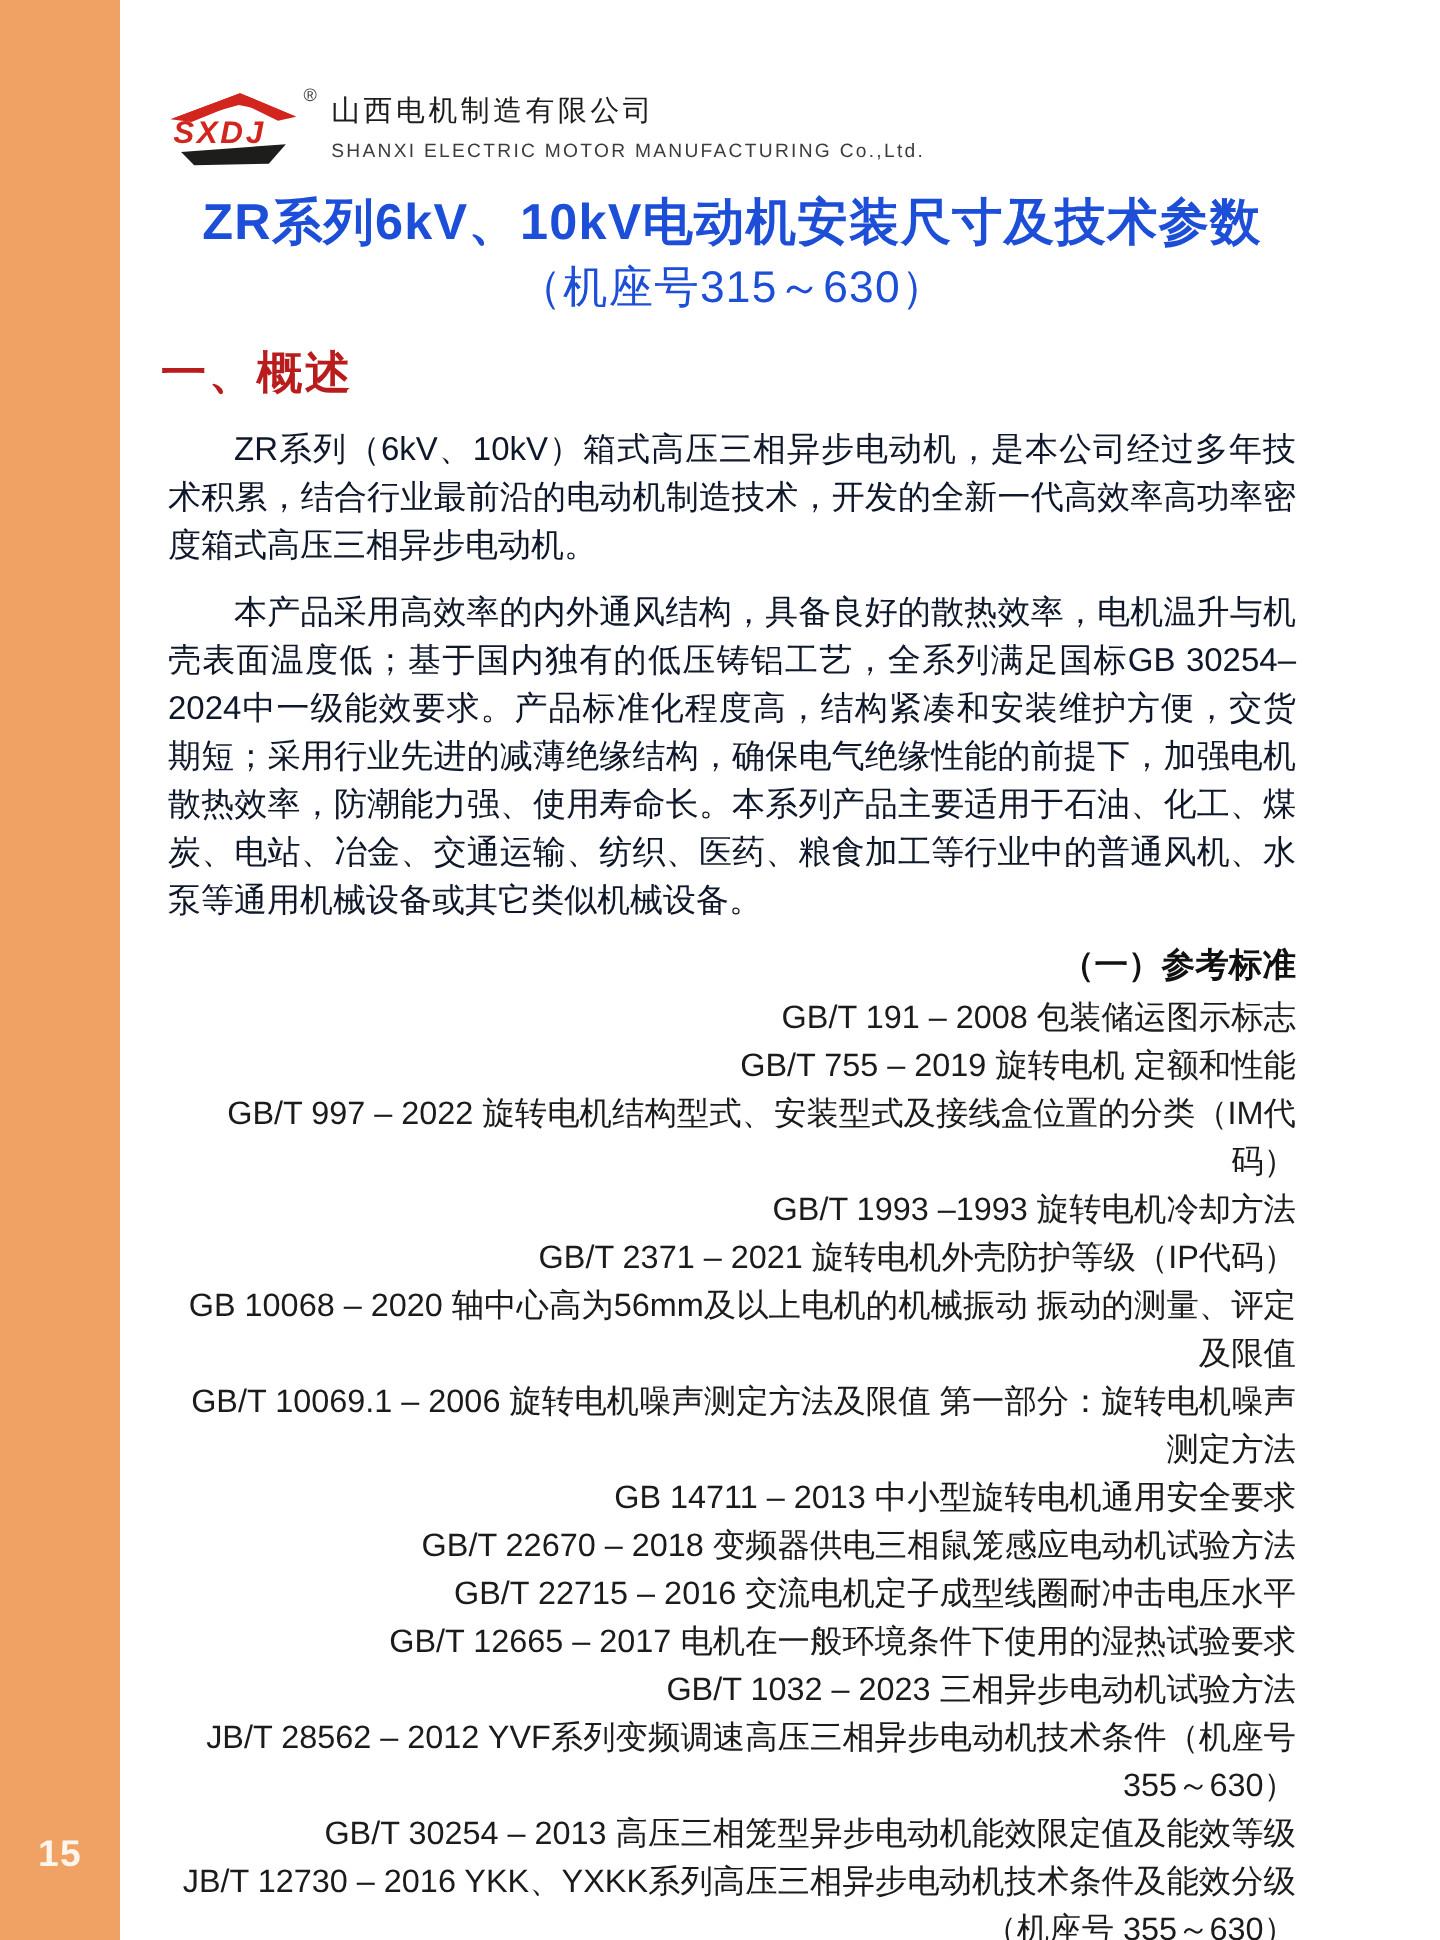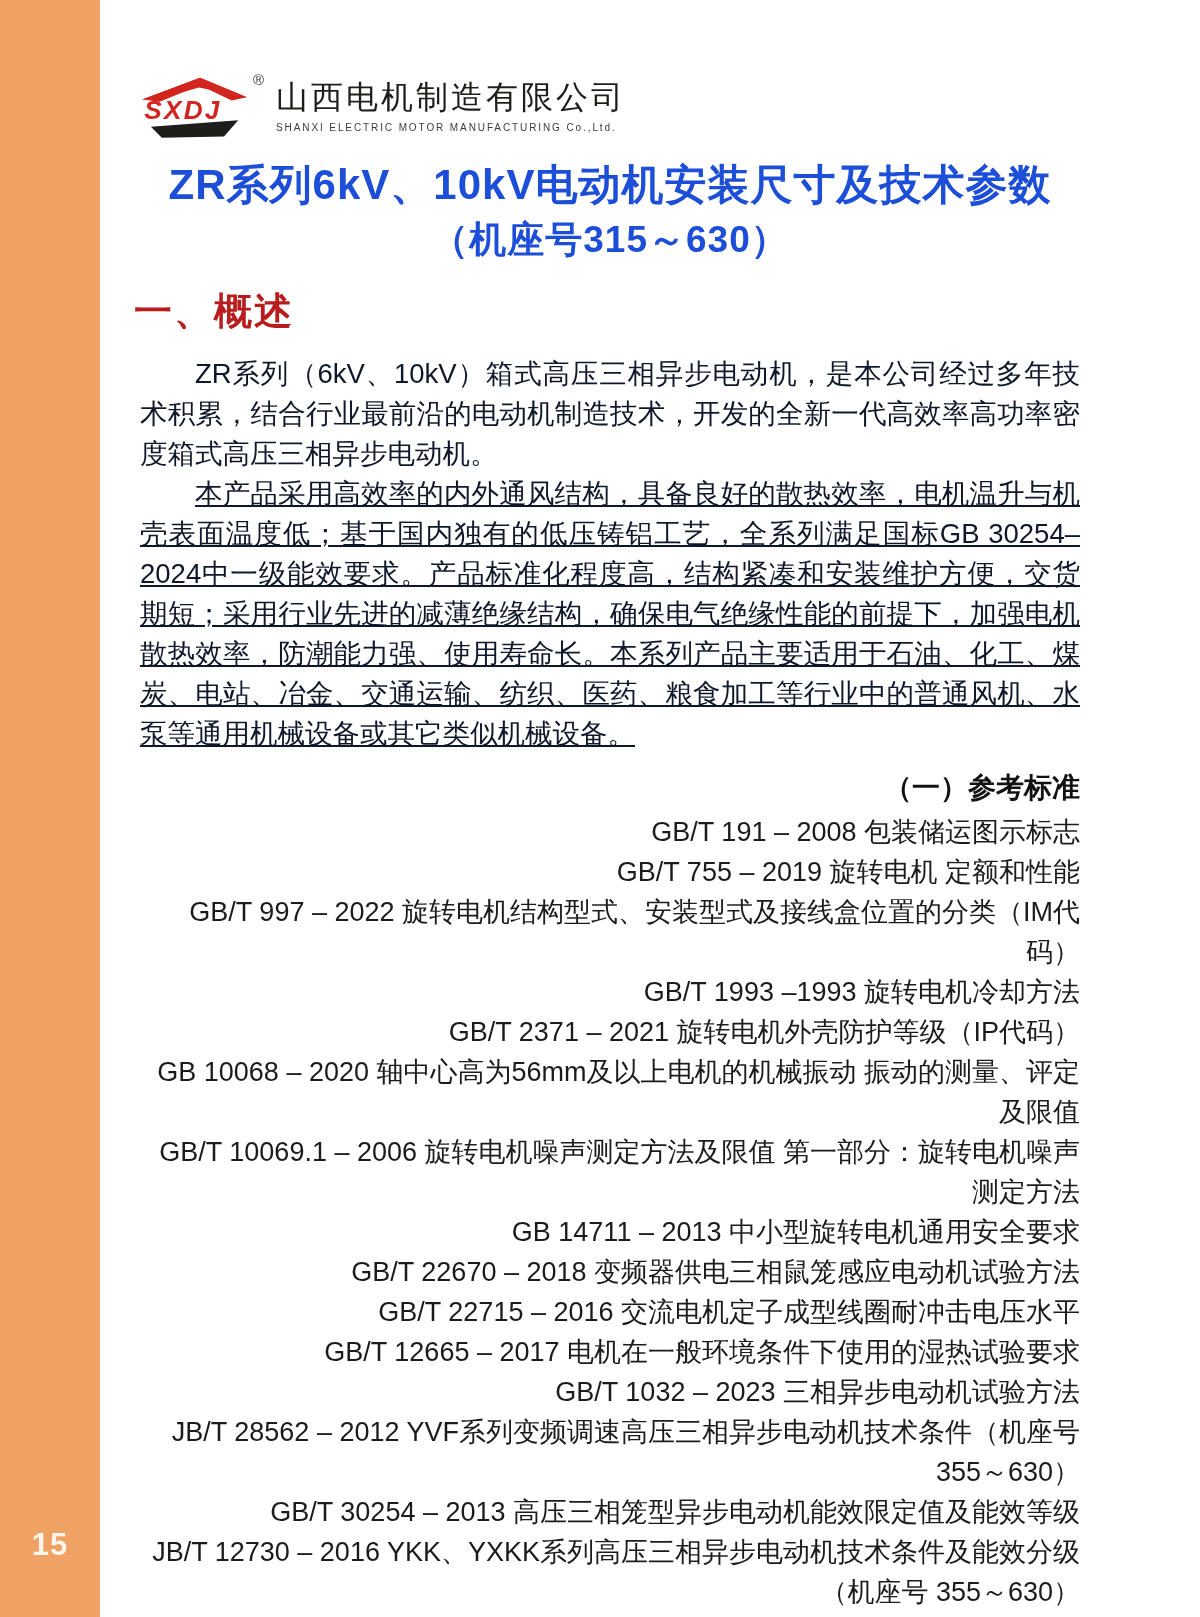--- a/index.html
+++ b/index.html
@@ -33,49 +33,49 @@
   
   .logo-row { margin-top:72px; height:68px; display:flex; align-items:center; }
   .logo-mark-wrap { position:relative; width:120px; height:66px; flex:0 0 auto; }
   .logo-mark-wrap svg { display:block; }
   .reg-mark {
     position:absolute; right:-4px; top:-2px;
     font-size:15px; color:#3a3a3a;
   }
   .logo-text { margin-left:16px; }
   .company-cn {
-    font-size:32px; color:#1d1d1b;
+    font-size:24px; color:#1d1d1b;
     letter-spacing:3px; font-weight:500; line-height:34px;
   }
   .company-en {
     margin-top:8px;
-    font-size:10px; color:#3c3c3c; letter-spacing:1.9px;
+    font-size:16px; color:#3c3c3c; letter-spacing:1.9px;
     white-space:nowrap;
   }
 
   
   .title-block { margin-top:20px; text-align:center; color:#1d4ed8; }
   .title-line1 { font-size:42px; font-weight:bold; line-height:50px; letter-spacing:1px; }
-  .title-line2 { font-size:37px; font-weight:bold; line-height:44px; margin-top:8px; letter-spacing:1px; }
+  .title-line2 { font-size:37px; font-weight:normal; line-height:44px; margin-top:8px; letter-spacing:1px; }
 
   
   .section-heading {
     margin:26px 0 0 -6px;
     color:#b91c1c; font-size:38px; font-weight:bold; line-height:46px;
     letter-spacing:2px;
   }
 
   
   .para {
     margin:20px 0 0 0;
     font-size:27.5px; line-height:40px;
     text-align:justify; text-indent:2em;
     color:#0f172a;
   }
-  .para + .para { margin-top:0;text-decoration:underline; }
+  .para + .para { margin-top:16px; }
 
   .sub-heading {
     margin:14px 0 0 0;
     font-size:28px; font-weight:bold; line-height:40px; color:#111111;text-align:right;
   }
   .standards {
     list-style:none; margin:4px 0 0 0; padding:0 0 0 12px;
     font-size:27px; line-height:40px; color:#1b1b1b;
   }
   .standards li { margin:0;text-align:right; }

